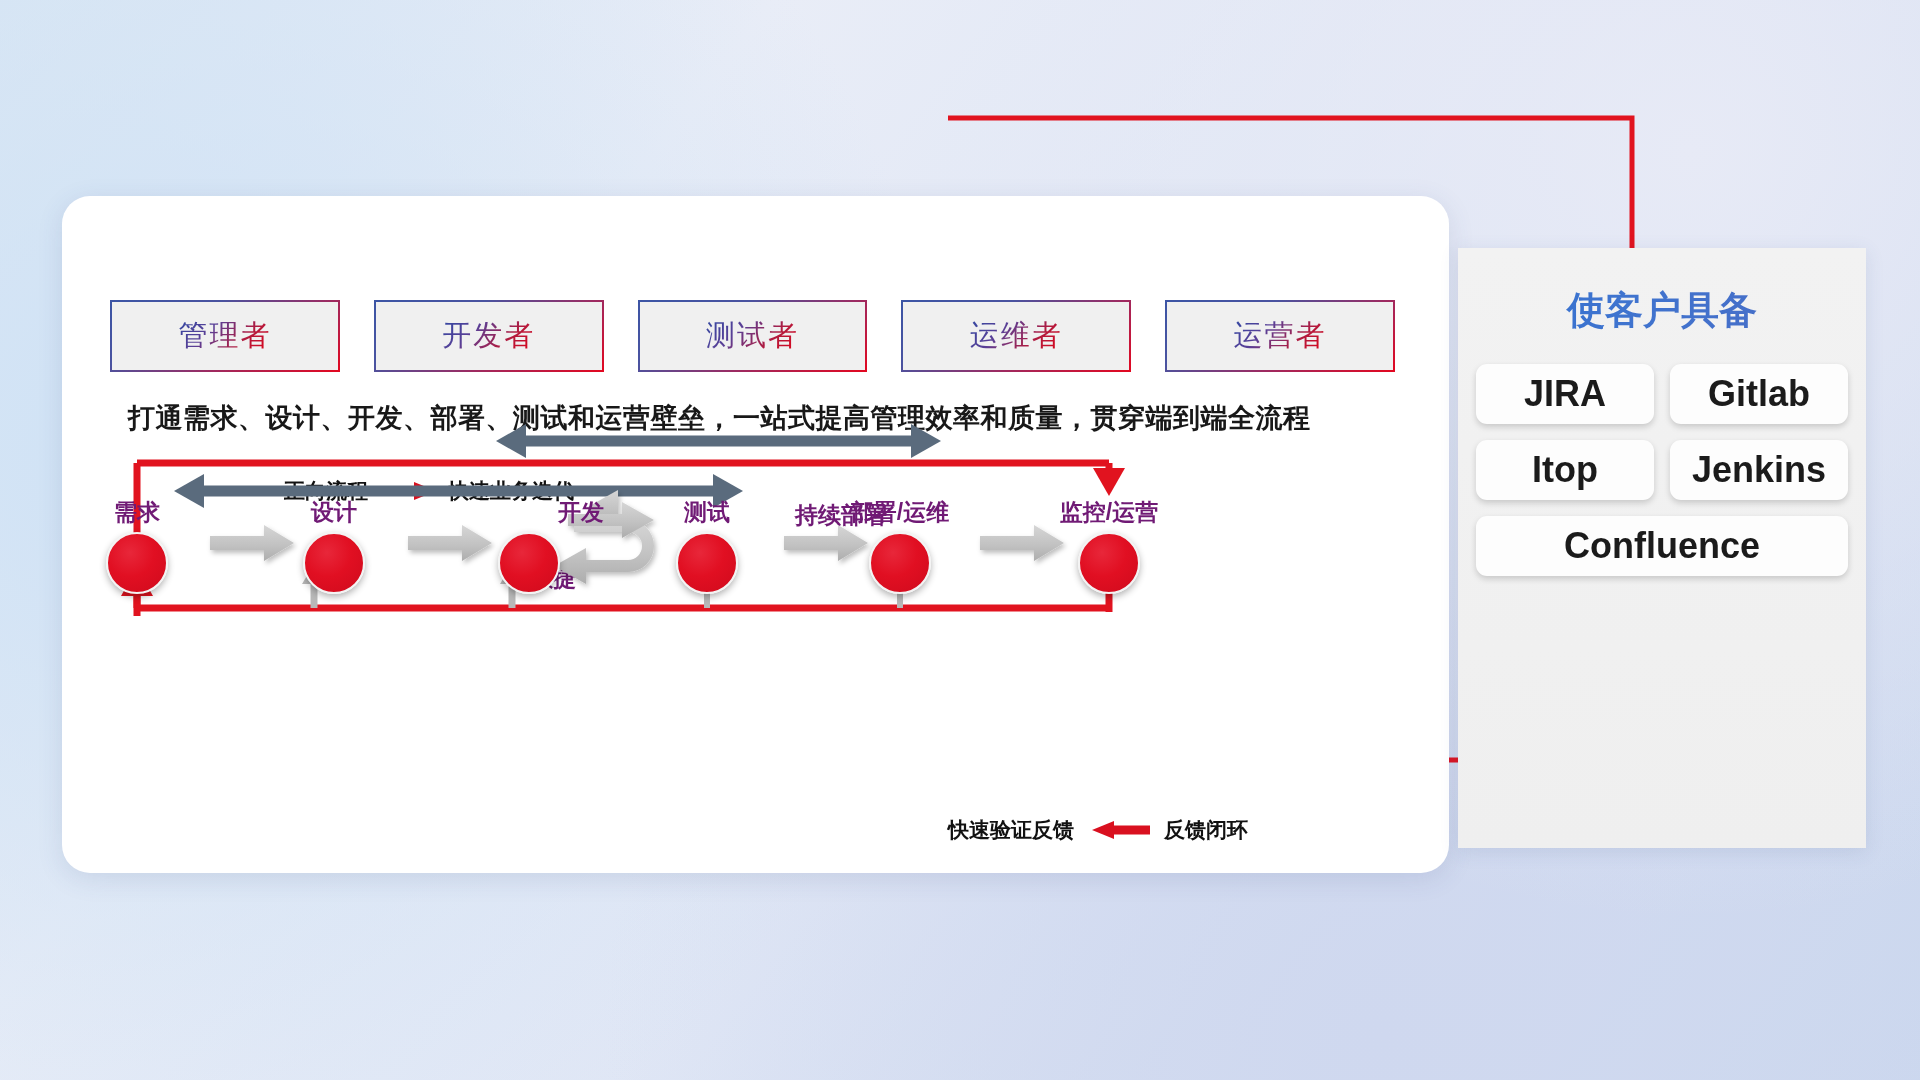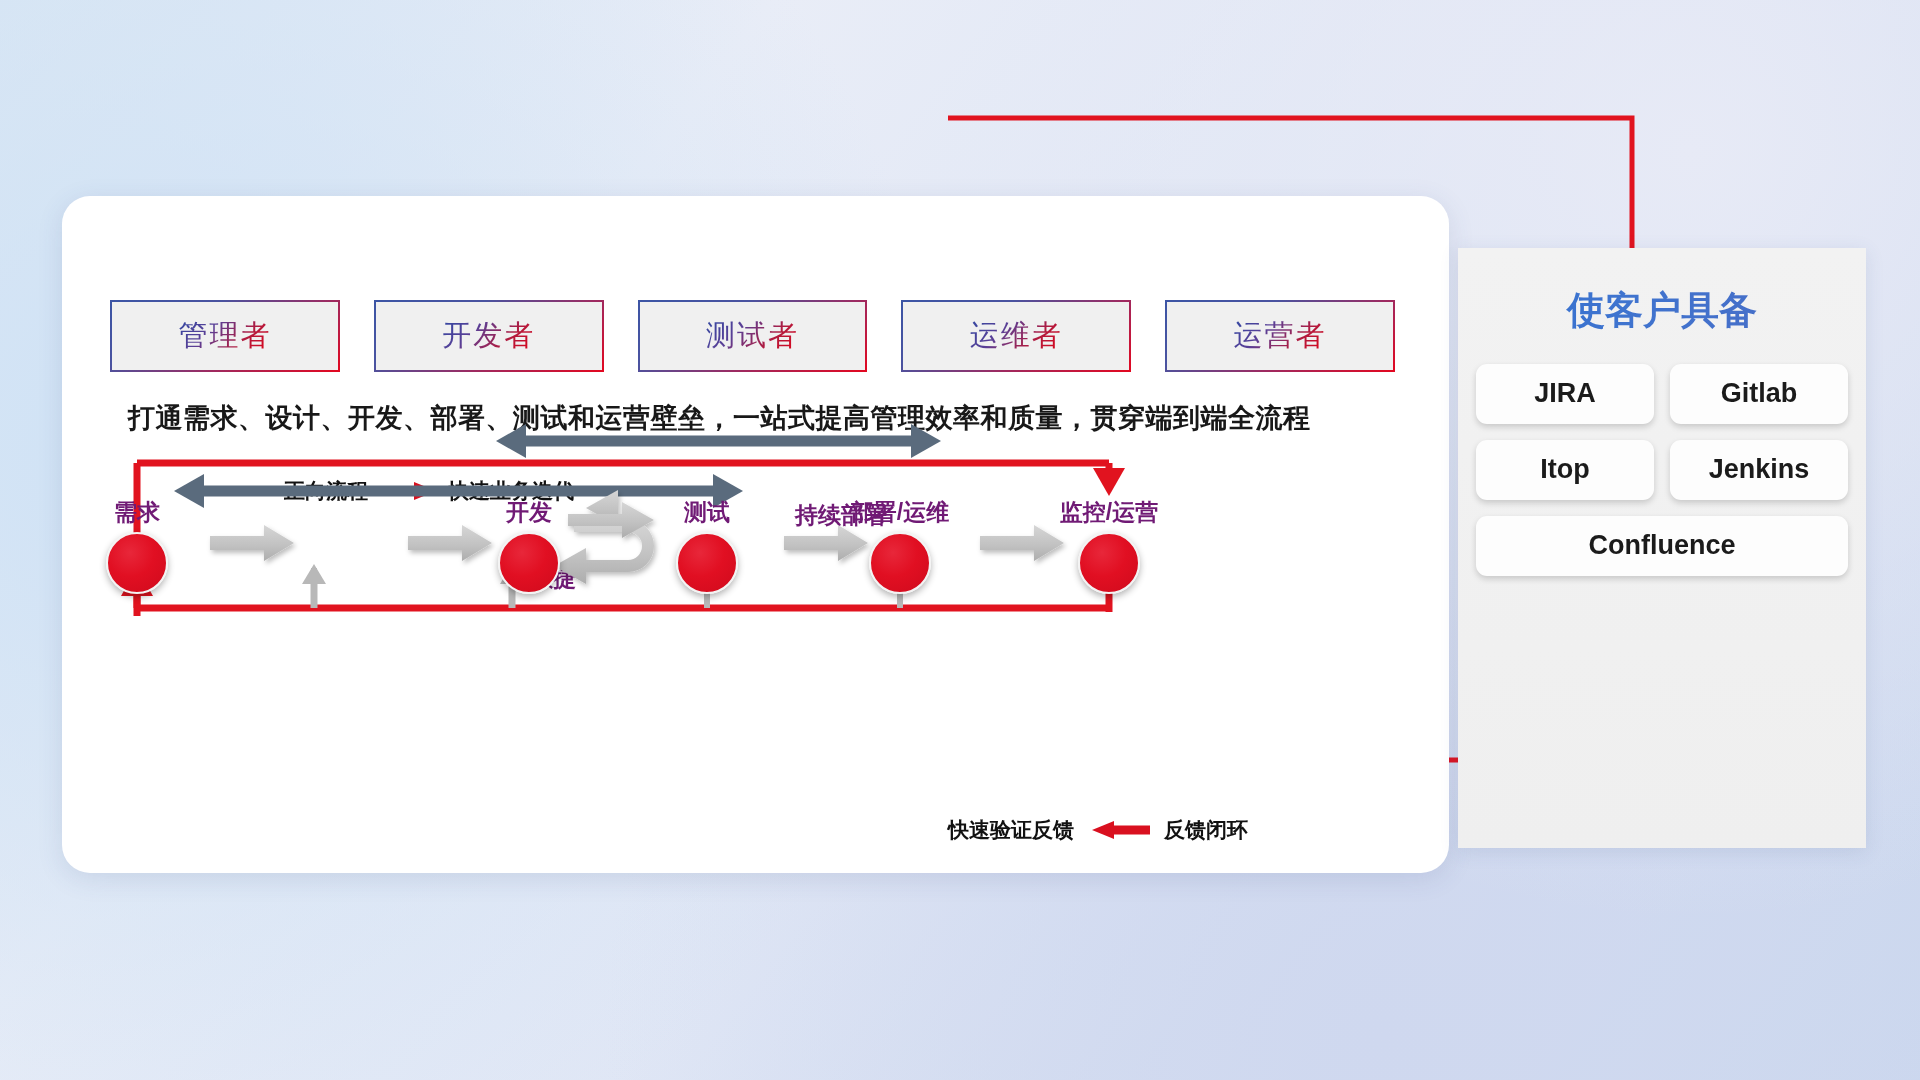--- a/index.html
+++ b/index.html
@@ -116,21 +116,21 @@
   }
   .chips {
     margin: 26px 18px 0 18px;
     display: flex; flex-wrap: wrap; gap: 16px 16px; justify-content: center;
   }
   .chip {
     width: 178px; height: 60px; border-radius: 11px;
     background: #fdfdfd;
     box-shadow: 0 3px 6px rgba(0,0,0,0.17);
     display: flex; align-items: center; justify-content: center;
-    font-size: 27px; font-weight: bold; color: #1b1b1b;
+    font-size: 36px; font-weight: bold; color: #1b1b1b;
   }
   .chip.wide { width: 404px; }
 </style>
 </head>
 <body>
 
 <svg id="red-bracket">
   <path d="M 948 118 L 1632 118 L 1632 760 L 948 760" fill="none" stroke="#e1131f" stroke-width="5"></path>
 </svg>
 
@@ -246,21 +246,25 @@
     <path d="M556 318 L556 330 L524 312 L556 294 L556 306 Z"></path>
     <path d="M506 318 L560 318 L560 306 L592 324 L560 342 L560 330 L506 330 Z"></path>
   </g>
 </svg>
 
 <div class="stages">
   <div class="stage" style="left:0px; top:301px;">
     <div class="name">需求</div>
     <div class="dot"></div>
   </div>
-  <div class="stage" style="left:392px; top:301px;">
+  <div class="stage" style="left:197px; top:301px;">
+    <div class="name">设计</div>
+    <div class="dot"></div>
+  </div>
+  <div class="stage" style="left:392px; top:301px;text-align:right;">
     <div class="name">开发</div>
     <div class="dot"></div>
   </div>
   <div class="stage" style="left:570px; top:301px;">
     <div class="name">测试</div>
     <div class="dot"></div>
   </div>
   <div class="stage" style="left:763px; top:301px;">
     <div class="name">部署/运维</div>
     <div class="dot"></div>

